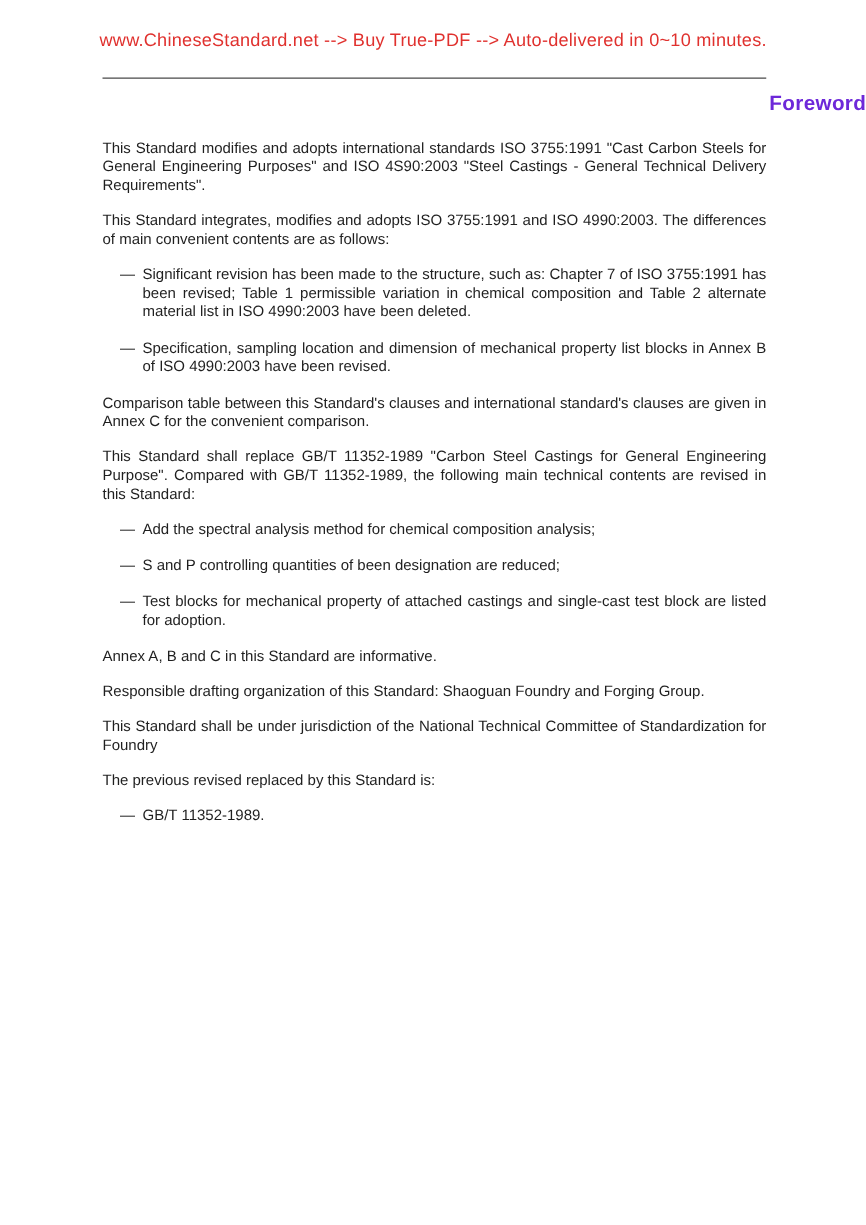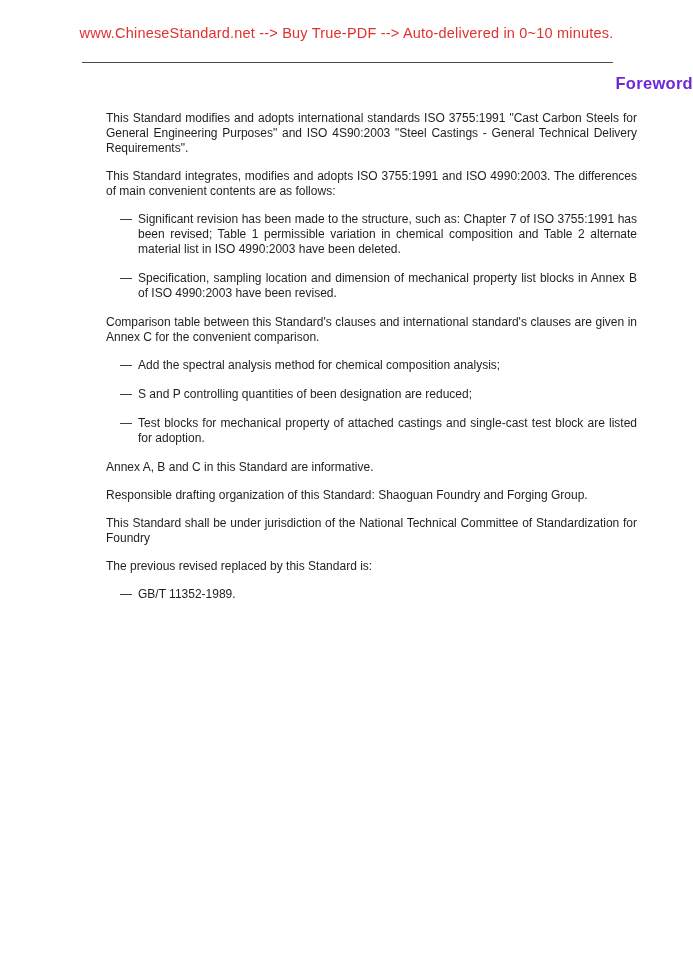--- a/index.html
+++ b/index.html
@@ -51,21 +51,20 @@
     margin-left: 32px;
   }
   .content {
     position: absolute;
     top: 111px;
     left: 82px;
     width: 531px;
     font-size: 12px;
     line-height: 15px;
     color: #1f1f1f;
-    margin-left: 24px;
   }
   .para {
     text-align: justify;
     margin-bottom: 13px;
   }
   .bullet {
     display: flex;
     margin-bottom: 14px;
     padding-left: 14px;
   }
@@ -123,20 +122,21 @@
     <div class="bullet">
       <span class="dash">—</span>
       <span class="text">Significant revision has been made to the structure, such as: Chapter 7 of ISO 3755:1991 has been revised; Table 1 permissible variation in chemical composition and Table 2 alternate material list in ISO 4990:2003 have been deleted.</span>
     </div>
     <div class="bullet">
       <span class="dash">—</span>
       <span class="text">Specification, sampling location and dimension of mechanical property list blocks in Annex B of ISO 4990:2003 have been revised.</span>
     </div>
 
     <p class="para">Comparison table between this Standard's clauses and international standard's clauses are given in Annex C for the convenient comparison.</p>
+    <p class="para">This Standard shall replace GB/T 11352-1989 "Carbon Steel Castings for General Engineering Purpose". Compared with GB/T 11352-1989, the following main technical contents are revised in this Standard:</p>
 
     <div class="bullet">
       <span class="dash">—</span>
       <span class="text">Add the spectral analysis method for chemical composition analysis;</span>
     </div>
     <div class="bullet">
       <span class="dash">—</span>
       <span class="text">S and P controlling quantities of been designation are reduced;</span>
     </div>
     <div class="bullet">

